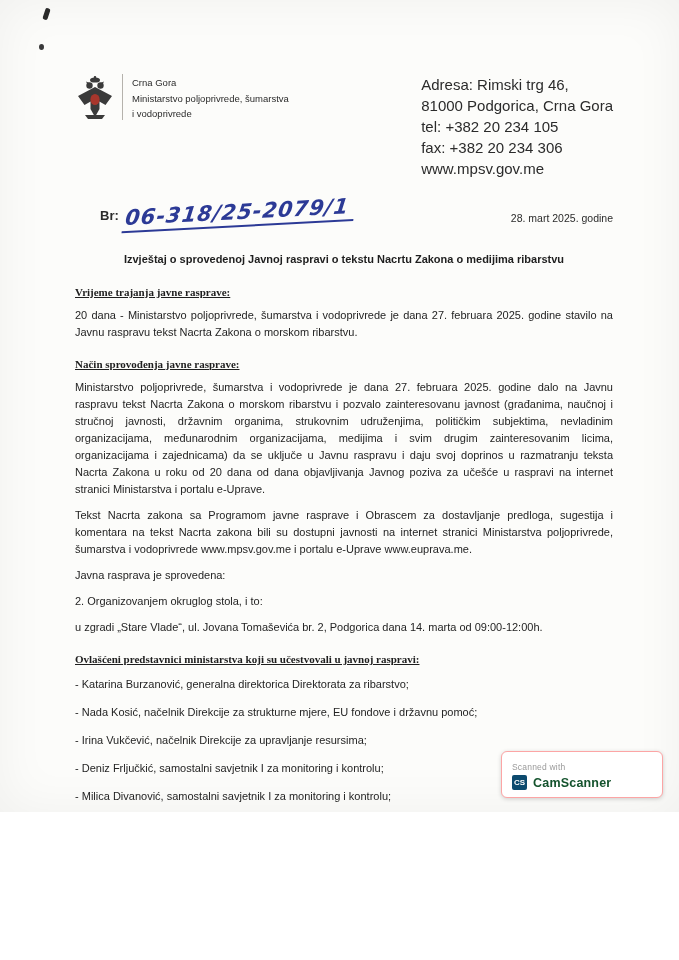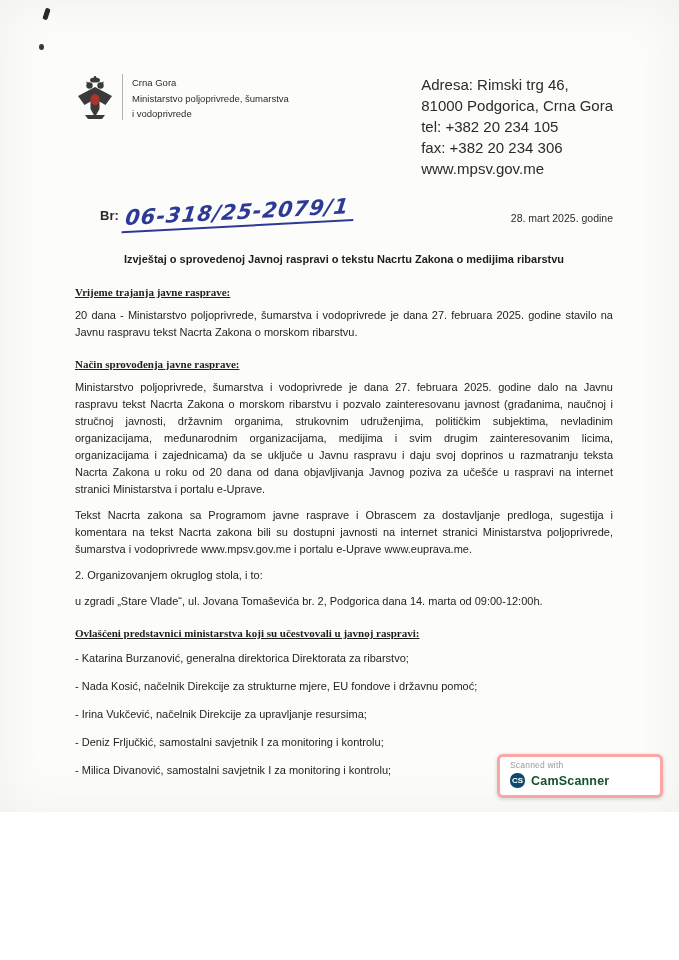--- a/index.html
+++ b/index.html
@@ -50,28 +50,28 @@
 
   
   .heading{font-size:11px;font-weight:bold;text-decoration:underline;margin:17px 0 9px;color:#1e1e1e;font-family:Liberation Serif, serif;}
   .para{font-size:11px;line-height:1.55;text-align:justify;margin:9px 0;color:#242424;}
   .para-left{text-align:left;}
   .rep-item{font-size:11px;line-height:1.45;margin:12px 0;color:#242424;}
 
   
   .cs-badge{
     position:absolute;right:16px;bottom:14px;
-    width:140px;background:#ffffff;border:3px solid #fca5a5;border-radius:6px;
+    width:140px;background:#ffffff;border:1px solid #fca5a5;border-radius:6px;
     box-shadow:0 1px 4px rgba(0,0,0,0.18);
-    padding:3px 10px 7px;
+    padding:10px 10px 7px;
   }
   .cs-line1{font-size:8.5px;color:#9a9a9a;margin-bottom:3px;letter-spacing:.2px;}
   .cs-line2{display:flex;align-items:center;}
   .cs-logo{
-    width:15px;height:15px;background:#0c4a6e;color:#fff;border-radius:7px;
+    width:15px;height:15px;background:#0c4a6e;color:#fff;border-radius:2px;
     font-size:8px;font-weight:bold;display:flex;align-items:center;justify-content:center;
     margin-right:6px;flex:0 0 auto;
   }
   .cs-name{font-size:12.5px;font-weight:bold;color:#14532d;letter-spacing:.2px;}
 </style>
 </head>
 <body>
 
 <div class="page">
 
@@ -121,20 +121,21 @@
     </div>
 
     <div class="doc-title">Izvještaj o sprovedenoj Javnoj raspravi o tekstu Nacrtu Zakona o medijima ribarstvu</div>
 
     <div class="heading">Vrijeme trajanja javne rasprave:</div>
     <p class="para">20 dana - Ministarstvo poljoprivrede, šumarstva i vodoprivrede je dana 27. februara 2025. godine stavilo na Javnu raspravu tekst Nacrta Zakona o morskom ribarstvu.</p>
 
     <div class="heading">Način sprovođenja javne rasprave:</div>
     <p class="para">Ministarstvo poljoprivrede, šumarstva i vodoprivrede je dana 27. februara 2025. godine dalo na Javnu raspravu tekst Nacrta Zakona o morskom ribarstvu i pozvalo zainteresovanu javnost (građanima, naučnoj i stručnoj javnosti, državnim organima, strukovnim udruženjima, političkim subjektima, nevladinim organizacijama, međunarodnim organizacijama, medijima i svim drugim zainteresovanim licima, organizacijama i zajednicama) da se uključe u Javnu raspravu i daju svoj doprinos u razmatranju teksta Nacrta Zakona u roku od 20 dana od dana objavljivanja Javnog poziva za učešće u raspravi na internet stranici Ministarstva i portalu e-Uprave.</p>
     <p class="para">Tekst Nacrta zakona sa Programom javne rasprave i Obrascem za dostavljanje predloga, sugestija i komentara na tekst Nacrta zakona bili su dostupni javnosti na internet stranici Ministarstva poljoprivrede, šumarstva i vodoprivrede www.mpsv.gov.me i portalu e-Uprave www.euprava.me.</p>
+    <p class="para para-left">Javna rasprava je sprovedena:</p>
     <p class="para para-left">2. Organizovanjem okruglog stola, i to:</p>
     <p class="para">u zgradi „Stare Vlade“, ul. Jovana Tomaševića br. 2, Podgorica dana 14. marta od 09:00-12:00h.</p>
 
     <div class="heading">Ovlašćeni predstavnici ministarstva koji su učestvovali u javnoj raspravi:</div>
     <div class="rep-item">- Katarina Burzanović, generalna direktorica Direktorata za ribarstvo;</div>
     <div class="rep-item">- Nada Kosić, načelnik Direkcije za strukturne mjere, EU fondove i državnu pomoć;</div>
     <div class="rep-item">- Irina Vukčević, načelnik Direkcije za upravljanje resursima;</div>
     <div class="rep-item">- Deniz Frljučkić, samostalni savjetnik I za monitoring i kontrolu;</div>
     <div class="rep-item">- Milica Divanović, samostalni savjetnik I za monitoring i kontrolu;</div>
 

